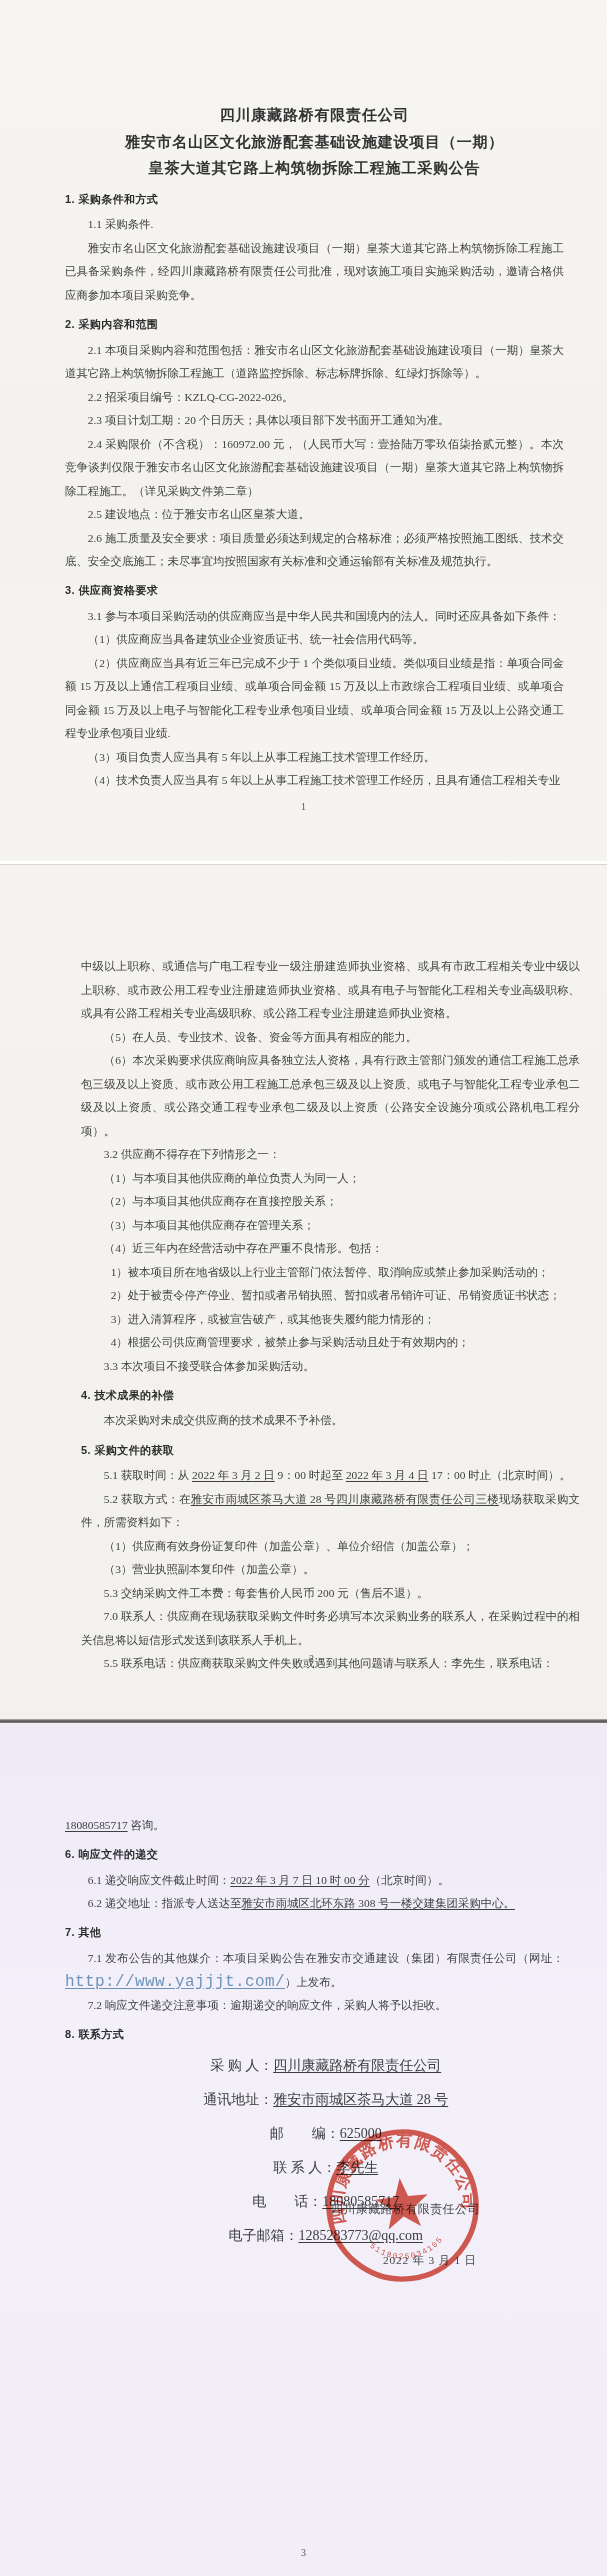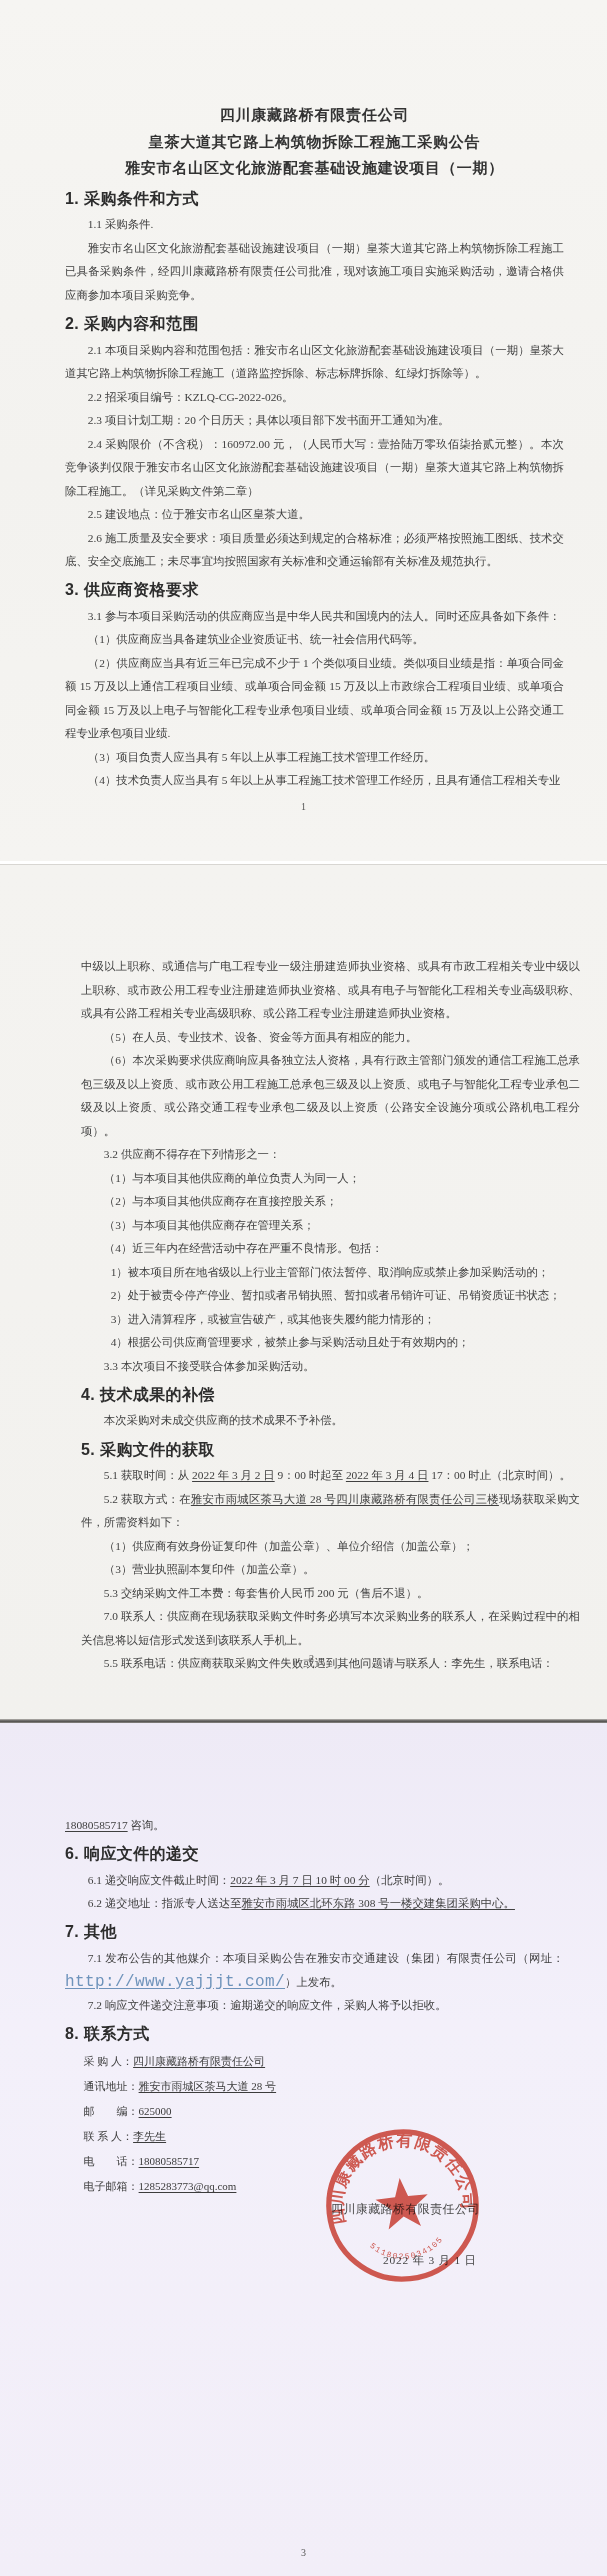--- a/index.html
+++ b/index.html
@@ -8,46 +8,46 @@
   .page1{height:861px;background:linear-gradient(180deg,#f6f5f2 0%,#f3f2ef 55%,#f5f4f1 100%);}
   .page2{height:854px;background:linear-gradient(180deg,#f4f3f0 0%,#f2f1ee 100%);padding-left:16px;}
   .page3{height:855px;background:linear-gradient(180deg,#eeeaf6 0%,#f3f0fa 35%,#f2eef8 100%);}
   .sep1{height:3px;background:#ffffff;border-bottom:0.8px solid #d8d6d2;box-shadow:0 -1.5px 2.3px rgba(0,0,0,0.08);}
   .sep2{height:3.8px;background:linear-gradient(180deg,#b9b7b4,#4f4d4b 55%,#8d8a86);}
   .content{padding:0 43px 0 65px;}
   .c1{padding-top:102px;}
   .c2{padding-top:90px;}
   .c3{padding-top:91px;}
   .title{margin:0;text-align:center;font-size:15px;font-weight:700;line-height:26.6px;color:#333;letter-spacing:0.8px;}
-  .h{font-family:"Liberation Sans","DejaVu Sans",sans-serif;font-weight:700;font-size:16px;line-height:20px;margin:6.8px 0 4.6px;color:#2d2d2d;letter-spacing:0.4px;}
+  .h{font-family:"Liberation Sans","DejaVu Sans",sans-serif;font-weight:700;font-size:11px;line-height:20px;margin:6.8px 0 4.6px;color:#2d2d2d;letter-spacing:0.4px;}
   .p{margin:0;font-size:11.4px;line-height:23.5px;text-align:justify;color:#404040;}
   .ind{text-indent:2em;}
   .ind3{text-indent:2.6em;}
   .u{text-decoration:underline;text-underline-offset:2.3px;}
   .link{color:#6e93bb;text-decoration:underline;text-underline-offset:2.3px;font-family:"Liberation Mono","DejaVu Sans Mono",monospace;font-size:16px;letter-spacing:0.4px;}
-  .contact{margin:1px;padding-left:1.6em;font-size:11px;line-height:24px;text-align:left;color:#404040;}
+  .contact{margin:10px;padding-left:1.6em;font-size:14px;line-height:24px;text-align:center;color:#404040;}
   .contact .u{color:#3c3c3c;}
   .pagenum{position:absolute;left:0;right:0;text-align:center;font-size:10px;color:#555;}
   .pn1{bottom:49px;}
   .pn2{bottom:55px;}
   .pn3{bottom:20px;}
   .signature{position:absolute;top:478px;left:331px;font-size:12px;color:#4a4a4a;letter-spacing:0.4px;z-index:1;}
   .sigdate{position:absolute;top:530px;left:343px;font-size:11.4px;color:#454545;letter-spacing:0.8px;z-index:1;margin-left:40px;}
   .stamp{position:absolute;top:402px;left:322px;width:161px;height:161px;z-index:2;opacity:0.82;mix-blend-mode:multiply;transform:rotate(-6deg);}
 </style>
 </head>
 <body>
 
 <div class="doc">
 
   <section class="page page1">
     <div class="content c1">
       <p class="title">四川康藏路桥有限责任公司</p>
+      <p class="title">雅安市名山区文化旅游配套基础设施建设项目（一期）</p>
       <p class="title">皇茶大道其它路上构筑物拆除工程施工采购公告</p>
-      <p class="title">雅安市名山区文化旅游配套基础设施建设项目（一期）</p>
 
       <p class="h">1. 采购条件和方式</p>
       <p class="p ind">1.1 采购条件.</p>
       <p class="p ind">雅安市名山区文化旅游配套基础设施建设项目（一期）皇茶大道其它路上构筑物拆除工程施工已具备采购条件，经四川康藏路桥有限责任公司批准，现对该施工项目实施采购活动，邀请合格供应商参加本项目采购竞争。</p>
 
       <p class="h">2. 采购内容和范围</p>
       <p class="p ind">2.1 本项目采购内容和范围包括：雅安市名山区文化旅游配套基础设施建设项目（一期）皇茶大道其它路上构筑物拆除工程施工（道路监控拆除、标志标牌拆除、红绿灯拆除等）。</p>
       <p class="p ind">2.2 招采项目编号：KZLQ-CG-2022-026。</p>
       <p class="p ind">2.3 项目计划工期：20 个日历天；具体以项目部下发书面开工通知为准。</p>
       <p class="p ind">2.4 采购限价（不含税）：160972.00 元，（人民币大写：壹拾陆万零玖佰柒拾贰元整）。本次竞争谈判仅限于雅安市名山区文化旅游配套基础设施建设项目（一期）皇茶大道其它路上构筑物拆除工程施工。（详见采购文件第二章）</p>

